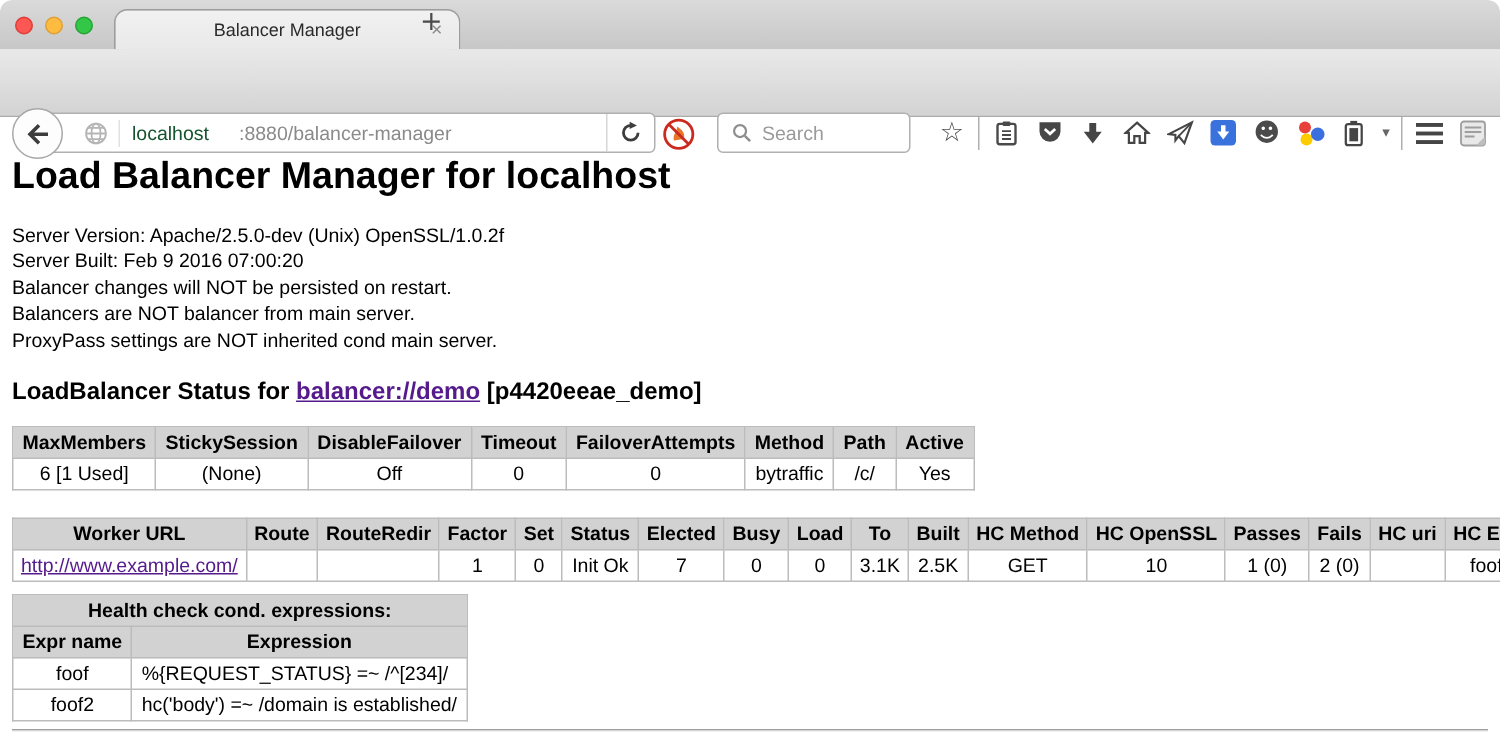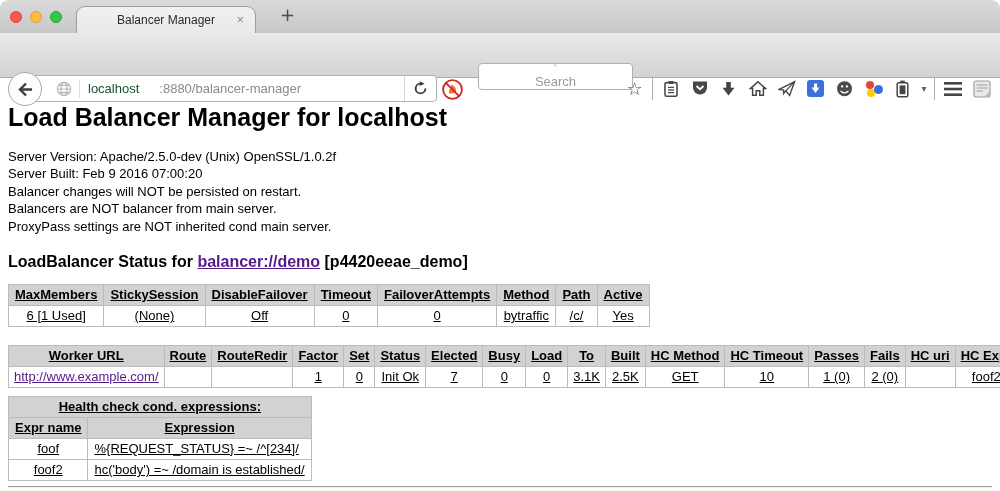--- a/index.html
+++ b/index.html
@@ -8,42 +8,42 @@
 
   .window { width: 1000px; height: 491px; border-radius: 8px 8px 0 0; overflow: hidden; position: relative; background: #fff; }
 
   
   .tabbar { height: 33px; background: linear-gradient(#dadada, #c7c7c7); position: relative; border-radius: 8px 8px 0 0; }
   .traffic { position: absolute; left: 10px; top: 11px; display: flex; gap: 8px; }
   .light { width: 12px; height: 12px; border-radius: 50%; display: inline-block; }
   .light.red    { background: #fc5753; border: 1px solid #df3e38; }
   .light.yellow { background: #fdbc40; border: 1px solid #de9f34; }
   .light.green  { background: #33c748; border: 1px solid #23a532; }
-  .tab { position: absolute; left: 76px; top: 6px; width: 180px; height: 27px;
+  .tab { position: absolute; left: 76px; top: 6px; width: 231px; height: 27px;
          background: linear-gradient(#f1f1f1, #e9e9e9); border: 1px solid #9d9d9d; border-bottom: none;
          border-radius: 9px 9px 0 0; display: flex; align-items: center; justify-content: center; }
   .tab-title { font-size: 12px; color: #2a2a2a; }
   .tab-close { position: absolute; right: 11px; top: 5px; font-size: 13px; color: #8a8a8a; line-height: 16px; cursor: default; }
   .newtab { position: absolute; left: 280px; top: 4px; font-size: 18px; color: #5a5a5a; font-weight: 400; }
 
   
   .navbar { height: 45px; background: linear-gradient(#e9e9e9, #d3d3d3); border-bottom: 1px solid #ababab; position: relative; }
   .back-btn { position: absolute; left: 8px; top: 39px; width: 34px; height: 34px; border-radius: 50%;
               background: #fdfdfd; border: 1px solid #a8a8a8; z-index: 3; display: flex; align-items: center; justify-content: center; }
   .urlbar { position: absolute; left: 26px; top: 42px; width: 411px; height: 27px; background: #fff;
             border: 1px solid #b0b0b0; border-radius: 4px; display: flex; align-items: center; padding-left: 27px; z-index: 2; }
   .globe-wrap { display: flex; align-items: center; padding: 0 7px 0 2px; border-right: 1px solid #e0e0e0; height: 18px; }
   .url-text { font-size: 13px; margin-left: 8px; white-space: nowrap; }
   .url-host { color: #14532d; }
   .url-rest { color: #8a8a8a; margin-left: 20px; }
   .reload-btn { margin-left: auto; border-left: 1px solid #d6d6d6; width: 32px; height: 100%;
                 display: flex; align-items: center; justify-content: center; }
   .block-btn { position: absolute; left: 441px; top: 45px; width: 23px; height: 23px; }
-  .searchbar { position: absolute; left: 478px; top: 30px; width: 155px; height: 27px; background: #fff;
-               border: 1px solid #b0b0b0; border-radius: 4px; display: flex; align-items: center; padding: 0 9px; gap: 7px; flex-direction: column; }
+  .searchbar { position: absolute; left: 478px; top: 42px; width: 129px; height: 27px; background: #fff;
+               border: 1px solid #b0b0b0; border-radius: 4px; display: flex; align-items: center; padding: 0 9px; gap: 7px; }
   .search-ph { font-size: 13px; color: #9a9a9a; }
 
   .tools { position: absolute; left: 620px; top: 33px; height: 45px; display: flex; align-items: center; }
   .tbtn { width: 29px; height: 34px; display: flex; align-items: center; justify-content: center; position: relative; }
   .tbtn.narrow { width: 14px; }
   .vsep { width: 1px; height: 22px; background: #b0b0b0; margin: 0 3px; }
   .glyph { font-family: "DejaVu Sans", sans-serif; color: #4b4b4b; }
   .glyph.star { font-size: 18px; }
   .glyph.smiley { font-size: 17px; }
   .glyph.caret { font-size: 10px; color: #666; }
@@ -54,21 +54,21 @@
   .ball.y { width: 8px; height: 8px; background: #fecb00; left: 2px; top: 9px; }
   .ball.b { width: 9px; height: 9px; background: #3b6fe0; left: 9px; top: 5px; }
 
   
   .content { height: 413px; background: #fff; padding: 0 8px; overflow: hidden; color: #000; }
   h1.ptitle { font-size: 25px; font-weight: bold; margin-top: 26px; line-height: 1.1; }
   .info { margin-top: 16px; font-size: 13px; line-height: 17.5px; }
   h3.status { font-size: 16px; font-weight: bold; margin-top: 18px; margin-bottom: 13px; }
   a.plink { color: #551a8b; text-decoration: underline; }
 
-  table.tbl { border-collapse: collapse; border: 1px solid #8a8a8a; font-size: 13px; text-decoration: underline; }
+  table.tbl { border-collapse: collapse; border: 1px solid #8a8a8a; font-size: 13px; }
   .tbl th, .tbl td { border: 1px solid #bcbcbc; padding: 2px 6px; text-align: center; line-height: 16px; white-space: nowrap; }
   .tbl th { background: #d2d2d2; font-weight: bold; color: #000; }
   .tbl td { background: #fff; }
   .tbl .left { text-align: left; }
   table.worker { margin-top: 18px; }
   table.worker th, table.worker td { padding: 2px 5px; }
   table.health { margin-top: 8px; }
   hr.bottom { border: 0; border-top: 1px solid #9e9e9e; border-bottom: 1px solid #f2f2f2; background: #cfcfcf; height: 1px; margin-top: 5px; }
 </style>
 </head>
@@ -257,21 +257,21 @@
         <th>RouteRedir</th>
         <th>Factor</th>
         <th>Set</th>
         <th>Status</th>
         <th>Elected</th>
         <th>Busy</th>
         <th>Load</th>
         <th>To</th>
         <th>Built</th>
         <th>HC Method</th>
-        <th>HC Timeout</th>
+        <th>HC OpenSSL</th>
         <th>Passes</th>
         <th>Fails</th>
         <th>HC uri</th>
         <th>HC Expr</th>
       </tr>
       <tr>
         <td class="left"><a href="#" class="plink">http://www.example.com/</a></td>
         <td></td>
         <td></td>
         <td>1</td>

